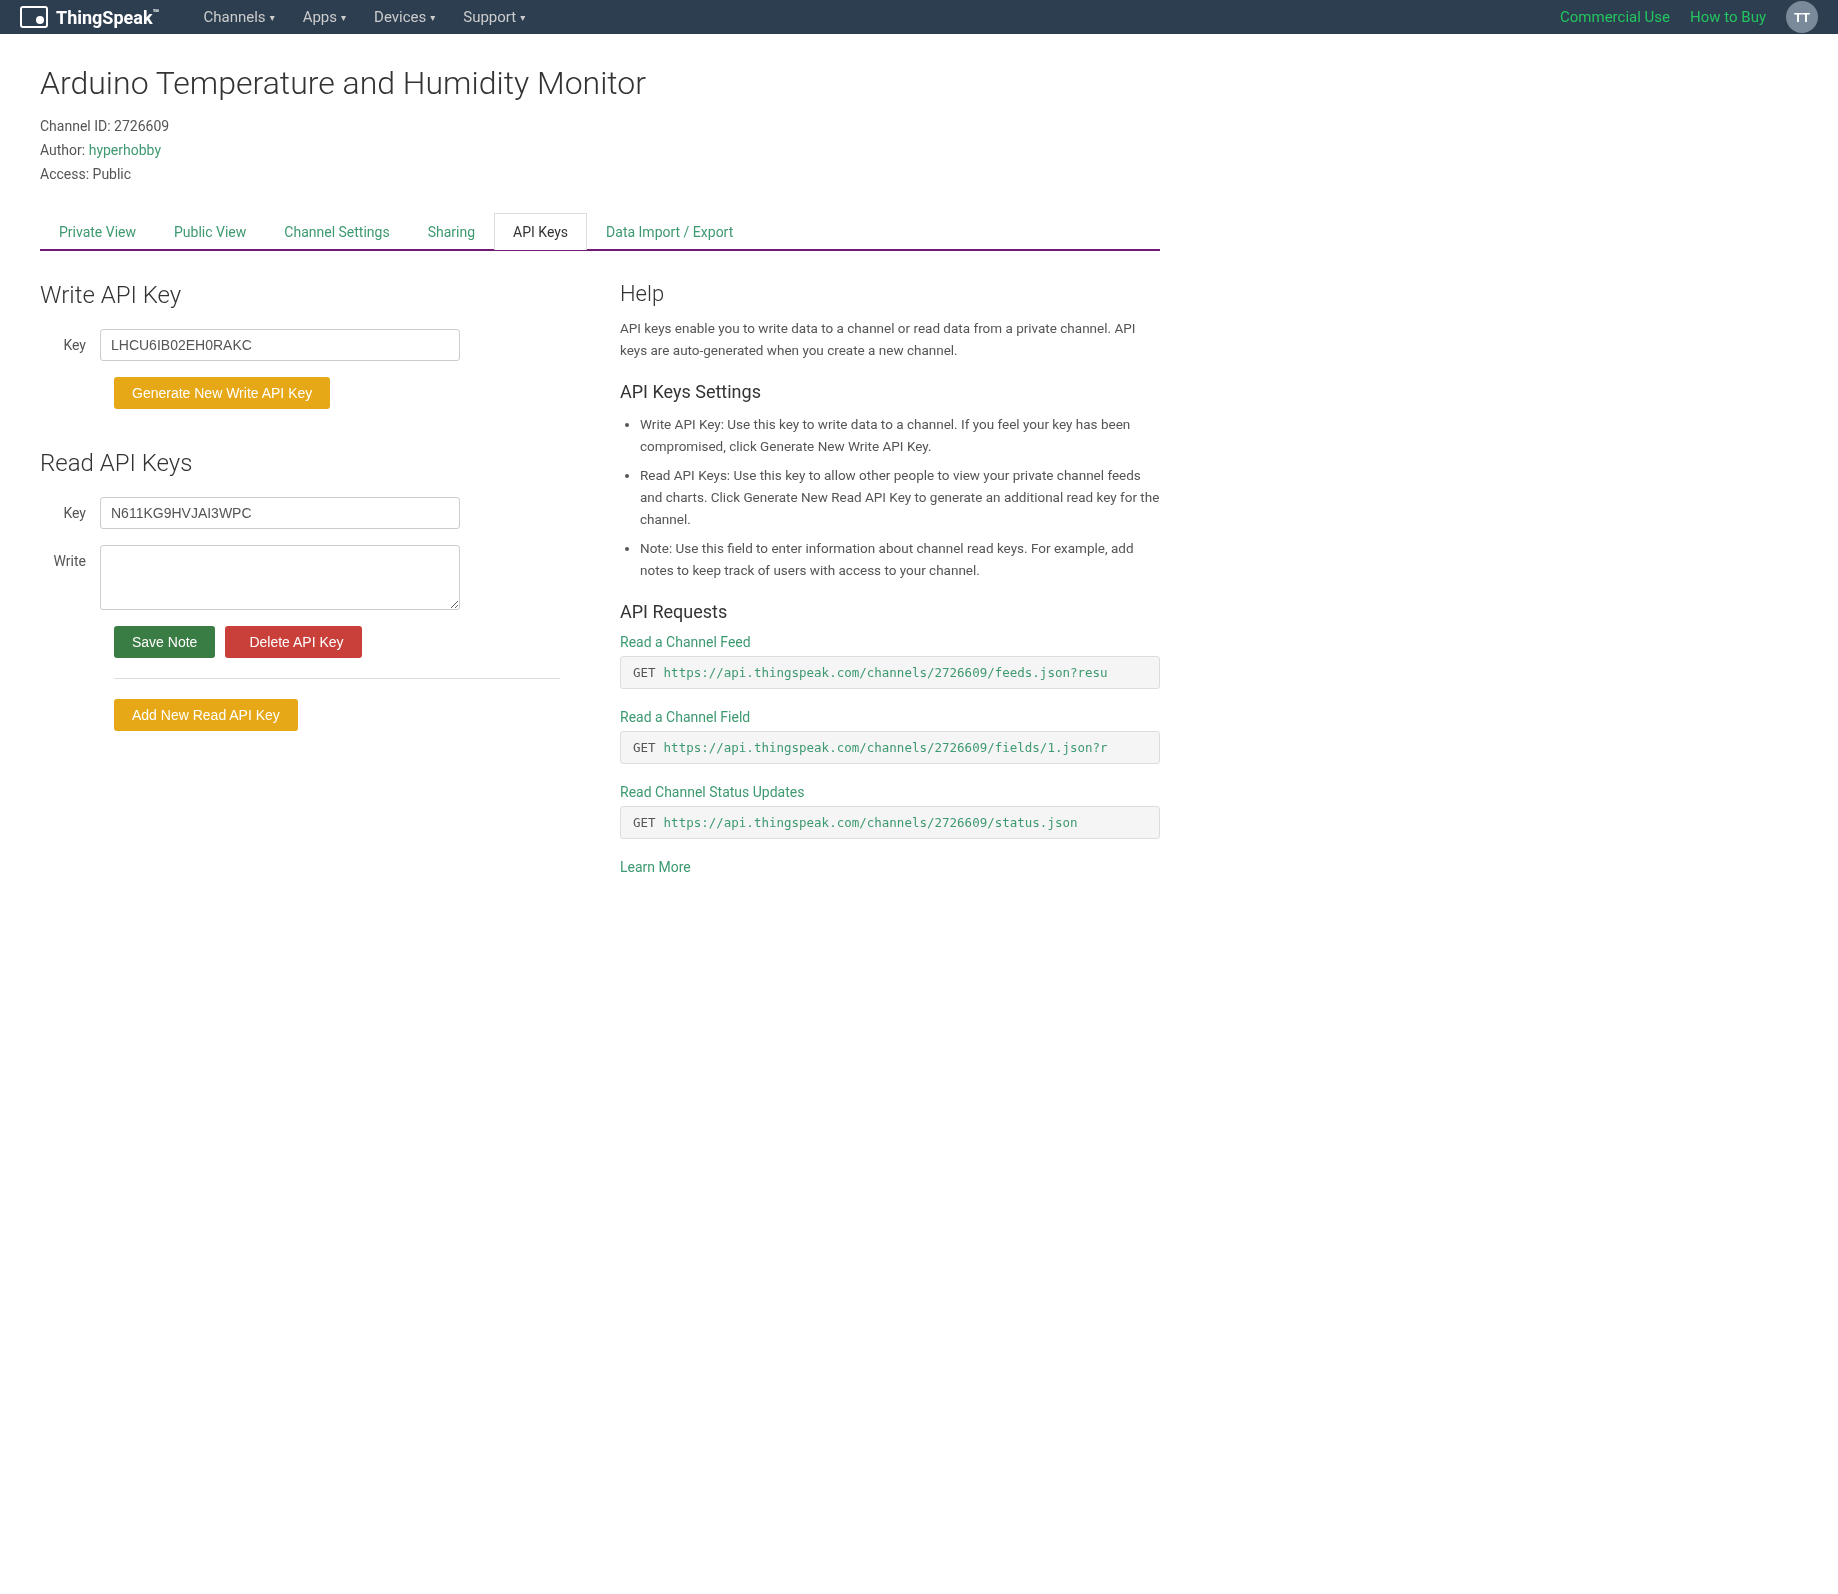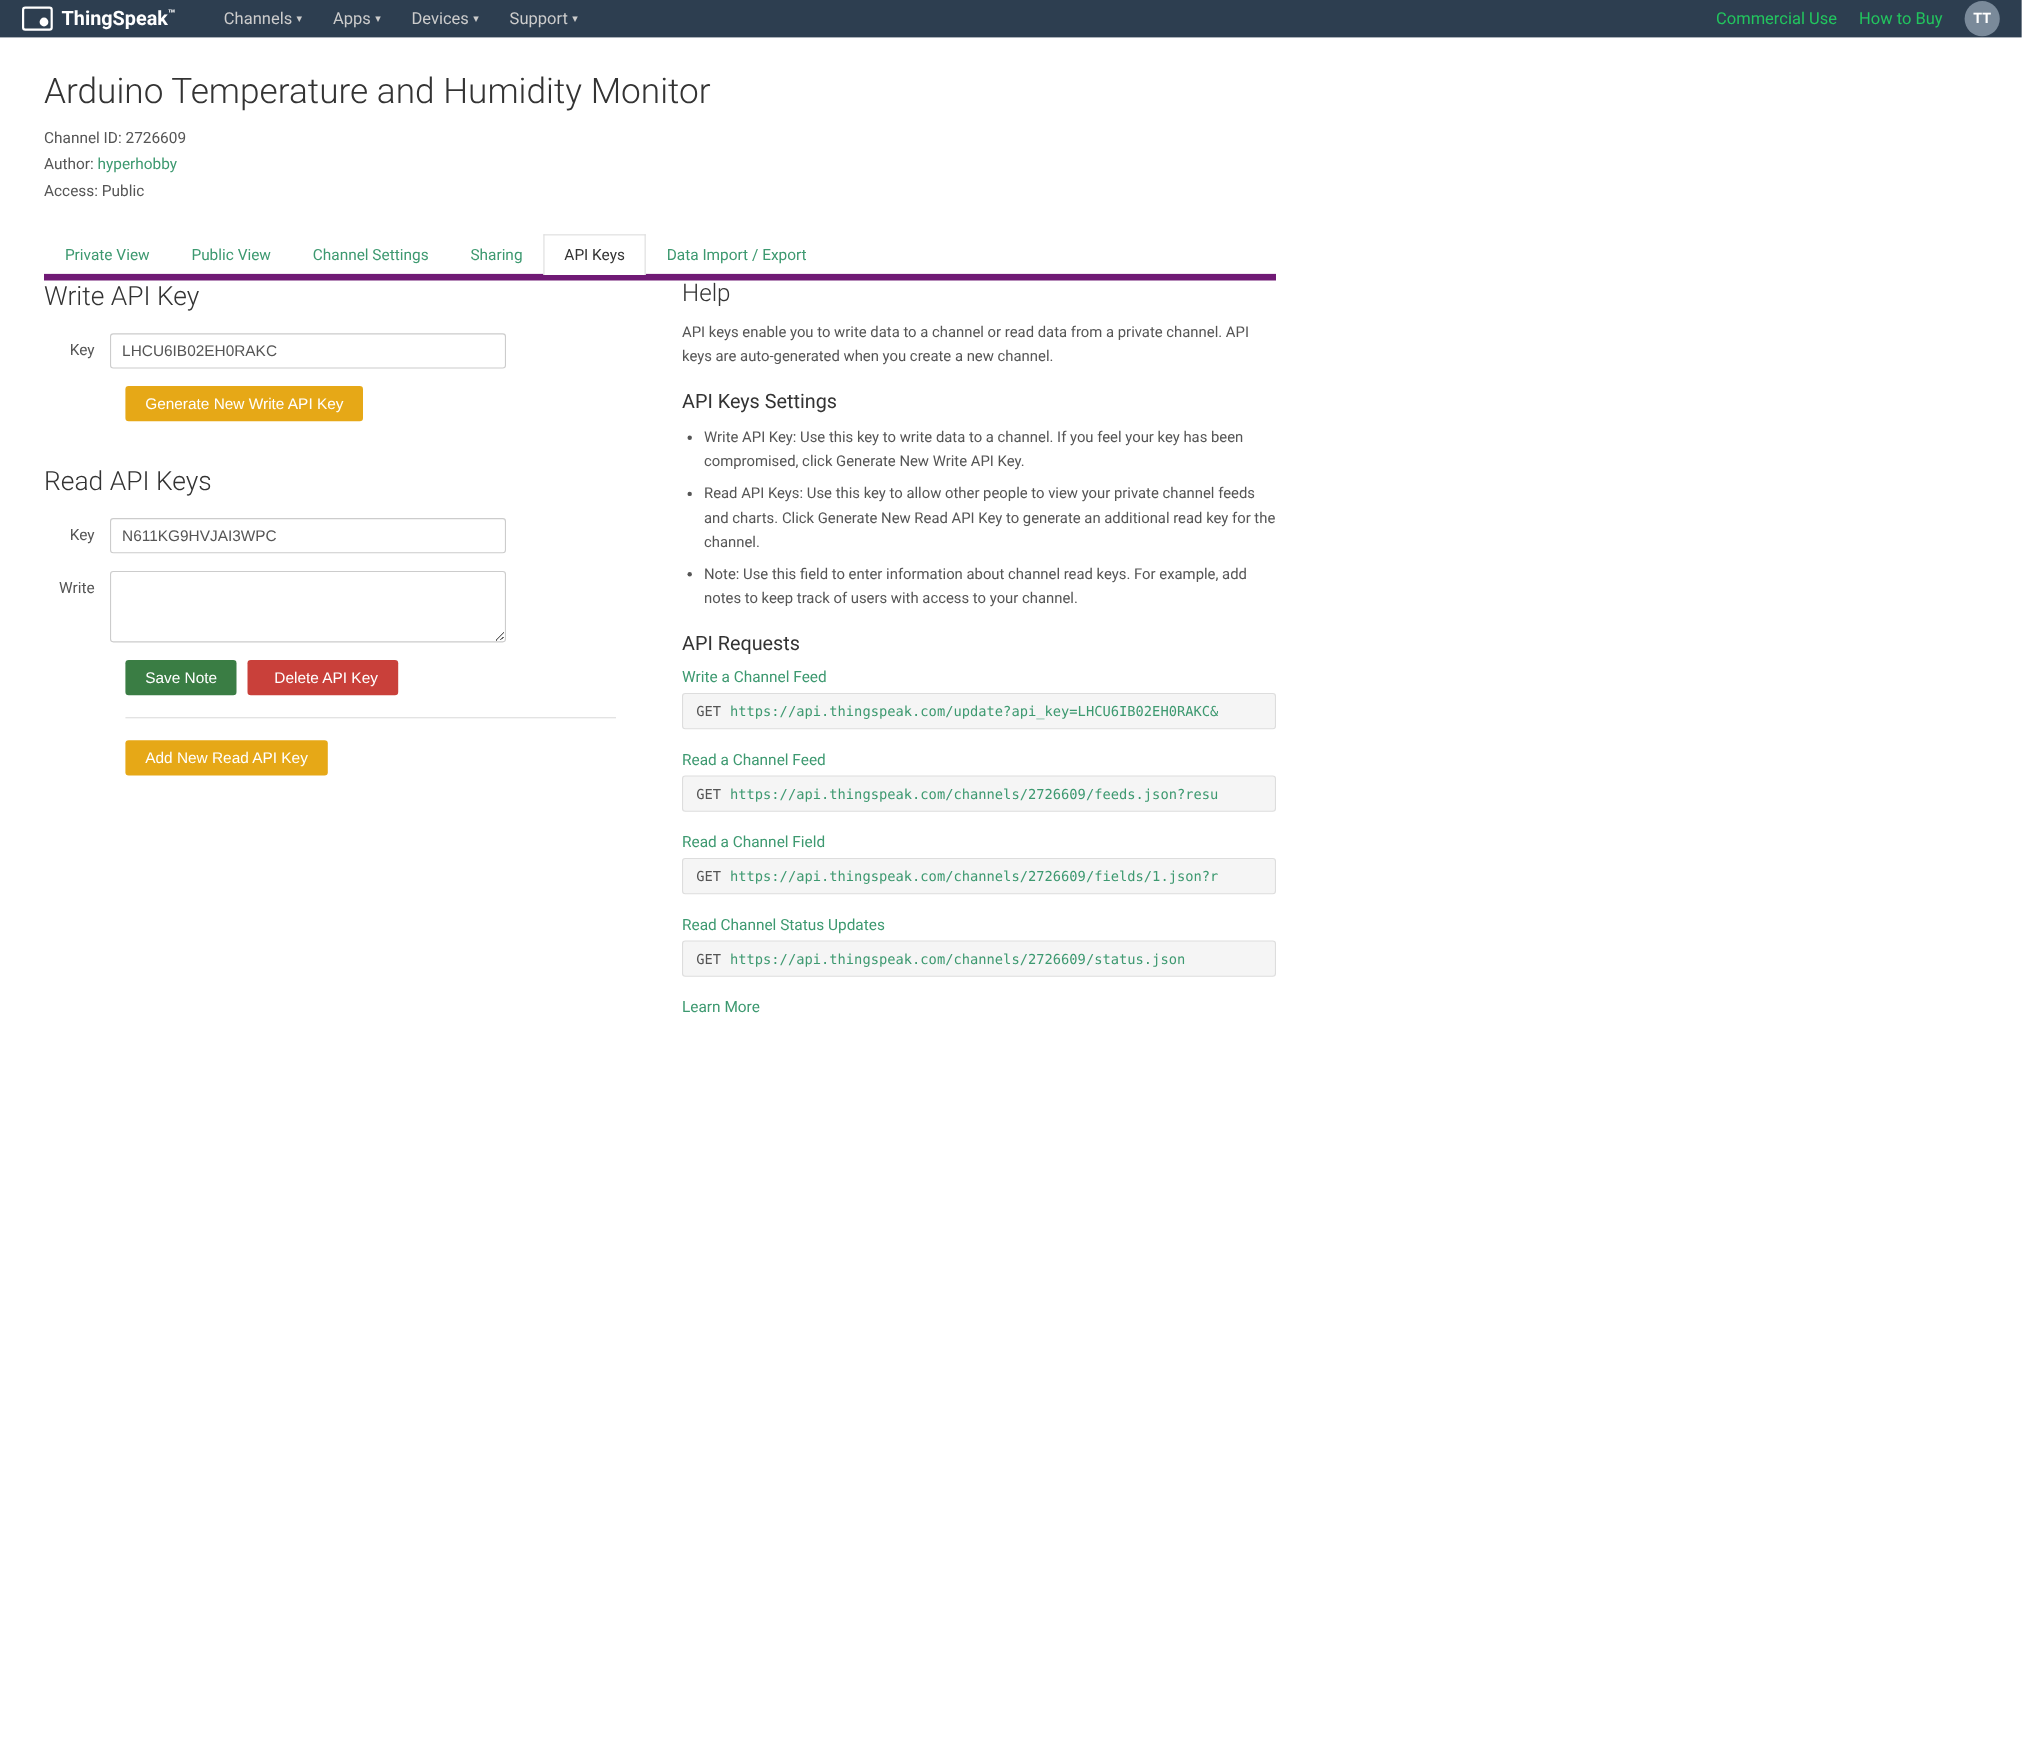--- a/index.html
+++ b/index.html
@@ -109,22 +109,23 @@
       color: #555;
     }
     .channel-meta a {
       color: #3d9970;
       text-decoration: none;
     }
 
     
     .tabs {
       display: flex;
-      border-bottom: 6px solid #701a75;
+      border-bottom: 2px solid #701a75;
       margin-top: 30px;
+      margin-bottom: 30px;
     }
     .tab {
       padding: 10px 18px;
       cursor: pointer;
       color: #3d9970;
       font-size: 14px;
       border: 1px solid transparent;
       border-bottom: none;
       text-decoration: none;
       background: none;
@@ -418,26 +419,20 @@
 
       <h3 class="subsection-title">API Keys Settings</h3>
       <ul class="help-list">
         <li>Write API Key: Use this key to write data to a channel. If you feel your key has been compromised, click Generate New Write API Key.</li>
         <li>Read API Keys: Use this key to allow other people to view your private channel feeds and charts. Click Generate New Read API Key to generate an additional read key for the channel.</li>
         <li>Note: Use this field to enter information about channel read keys. For example, add notes to keep track of users with access to your channel.</li>
       </ul>
 
       <h3 class="subsection-title">API Requests</h3>
 
-      <div class="api-request-group">
-        <div class="api-request-label">Write a Channel Feed</div>
-        <div class="api-code-box">
-          <span class="method">GET</span><span class="url">https://api.thingspeak.com/update?api_key=LHCU6IB02EH0RAKC&amp;</span>
-        </div>
-      </div>
 
       <div class="api-request-group">
         <div class="api-request-label">Read a Channel Feed</div>
         <div class="api-code-box">
           <span class="method">GET</span><span class="url">https://api.thingspeak.com/channels/2726609/feeds.json?resu</span>
         </div>
       </div>
 
       <div class="api-request-group">
         <div class="api-request-label">Read a Channel Field</div>

